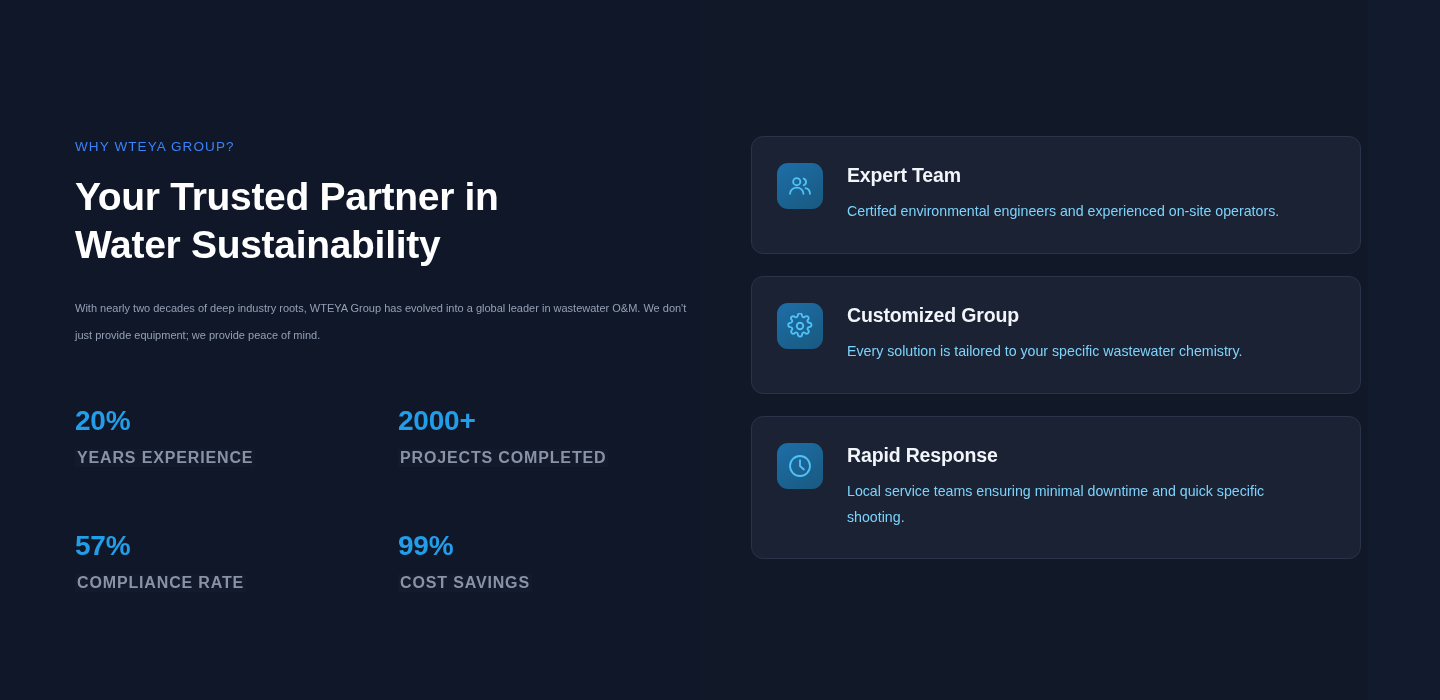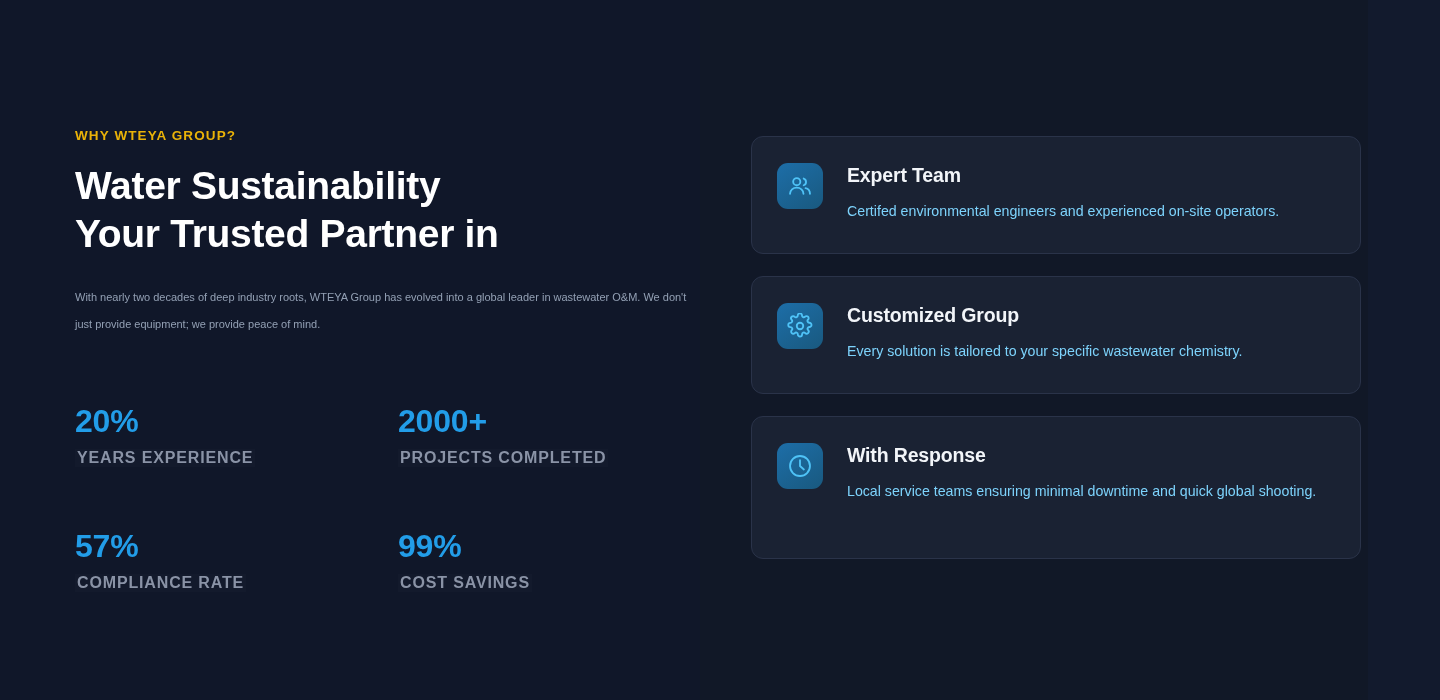--- a/index.html
+++ b/index.html
@@ -46,26 +46,26 @@
 
   
   .left-col {
     position: absolute;
     left: 75px;
     top: 128px;
     width: 630px;
   }
 
   .eyebrow {
-    color: #eab308;
+    color: #3b82f6;
     font-size: 13.5px;
-    font-weight: bold;
+    font-weight: normal;
     letter-spacing: 1.1px;
     text-transform: uppercase;
-    margin: 0 0 18px 0;
+    margin: 11px 0 18px 0;
     line-height: 1.2;
   }
 
   .headline {
     margin: 0;
     color: #ffffff;
     font-size: 39px;
     font-weight: bold;
     line-height: 48px;
     letter-spacing: -0.3px;
@@ -87,21 +87,21 @@
     top: 402px;
     width: 620px;
     display: grid;
     grid-template-columns: 323px 1fr;
     grid-row-gap: 60px;
   }
   .stat { position: relative; }
   .stat-value {
     display: block;
     color: #229de8;
-    font-size: 32px;
+    font-size: 28px;
     font-weight: bold;
     line-height: 38px;
     letter-spacing: -0.2px;
   }
   .stat-label {
     display: inline-block;
     margin-top: 9px;
     color: #8a93a6;
     font-size: 16px;
     font-weight: bold;
@@ -173,22 +173,22 @@
 <body>
 
 <div class="section">
 
   <div class="bg-band-mid"></div>
   <div class="bg-band-right"></div>
 
   <div class="left-col">
     <p class="eyebrow">WHY WTEYA GROUP?</p>
     <h1 class="headline">
+      <span class="hl-line">Your Trusted Partner in</span>
       <span class="hl-line">Water Sustainability</span>
-      <span class="hl-line">Your Trusted Partner in</span>
     </h1>
     <p class="lede">With nearly two decades of deep industry roots, WTEYA Group has evolved into a global leader in wastewater O&amp;M. We don't just provide equipment; we provide peace of mind.</p>
   </div>
 
   <div class="stats">
     <div class="stat">
       <span class="stat-value">20%</span>
       <span class="stat-label">YEARS EXPERIENCE</span>
     </div>
     <div class="stat">
@@ -236,19 +236,19 @@
     </div>
 
     <div class="card card-3">
       <div class="card-icon">
         <svg width="26" height="26" viewBox="0 0 24 24" fill="none" stroke="#4fc3f7" stroke-width="1.7" stroke-linecap="round" stroke-linejoin="round">
           <circle cx="12" cy="12" r="9.2"></circle>
           <polyline points="12 6.6 12 12 15.6 15.2"></polyline>
         </svg>
       </div>
       <div class="card-body">
-        <h3 class="card-title">With Response</h3>
-        <p class="card-desc">Local service teams ensuring minimal downtime and quick global shooting.</p>
+        <h3 class="card-title">Rapid Response</h3>
+        <p class="card-desc">Local service teams ensuring minimal downtime and quick specific shooting.</p>
       </div>
     </div>
 
   </div>
 </div>
 
 </body></html>

